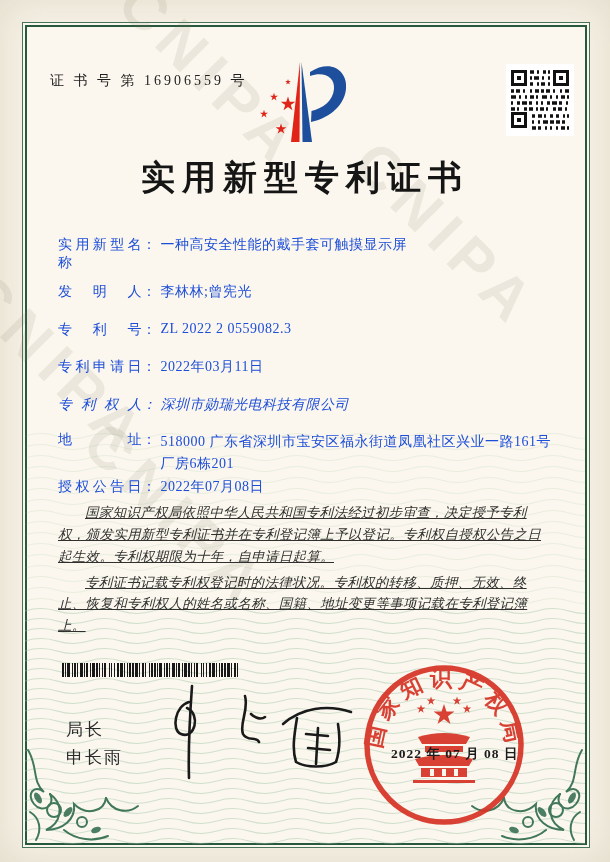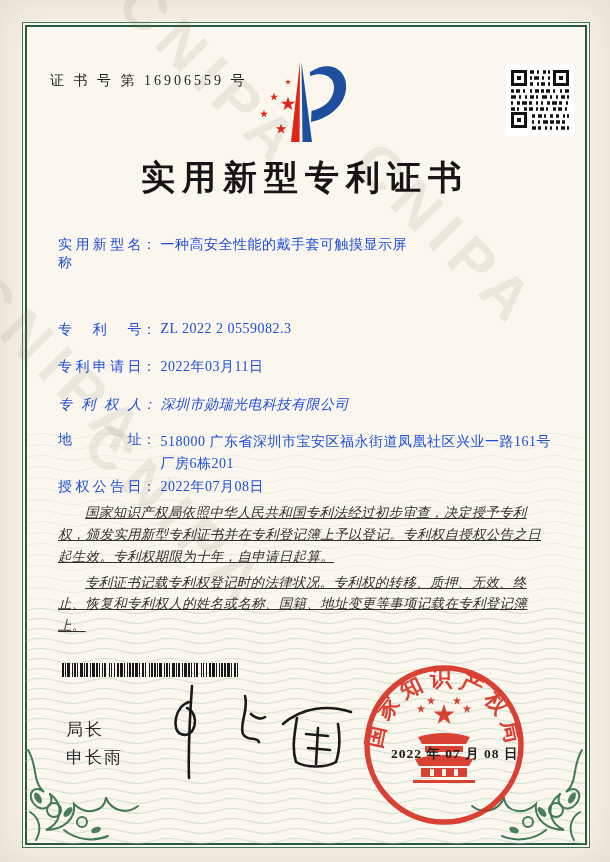--- a/index.html
+++ b/index.html
@@ -154,20 +154,23 @@
       <line x1="26" y1="58" x2="63" y2="58" stroke-dasharray="2 4 2 3 5 2 4"></line>
       <line x1="26" y1="64" x2="63" y2="64" stroke-dasharray="4 2 3 4 2 3 2"></line>
     </g>
   </svg>
 
   <div class="abs title">实用新型专利证书</div>
 
   <div class="abs row" style="top:236px;">
     <span class="flabel">实用新型名称</span><span class="fcolon">：</span><span class="fvalue">一种高安全性能的戴手套可触摸显示屏</span>
   </div>
+  <div class="abs row" style="top:283px;">
+    <span class="flabel">发明人</span><span class="fcolon">：</span><span class="fvalue">李林林;曾宪光</span>
+  </div>
   <div class="abs row" style="top:321px;">
     <span class="flabel">专利号</span><span class="fcolon">：</span><span class="fvalue">ZL 2022 2 0559082.3</span>
   </div>
   <div class="abs row" style="top:358px;">
     <span class="flabel">专利申请日</span><span class="fcolon">：</span><span class="fvalue">2022年03月11日</span>
   </div>
   <div class="abs row" style="top:396px;font-style:italic;">
     <span class="flabel">专利权人</span><span class="fcolon">：</span><span class="fvalue">深圳市勋瑞光电科技有限公司</span>
   </div>
   <div class="abs row" style="top:431px;">

